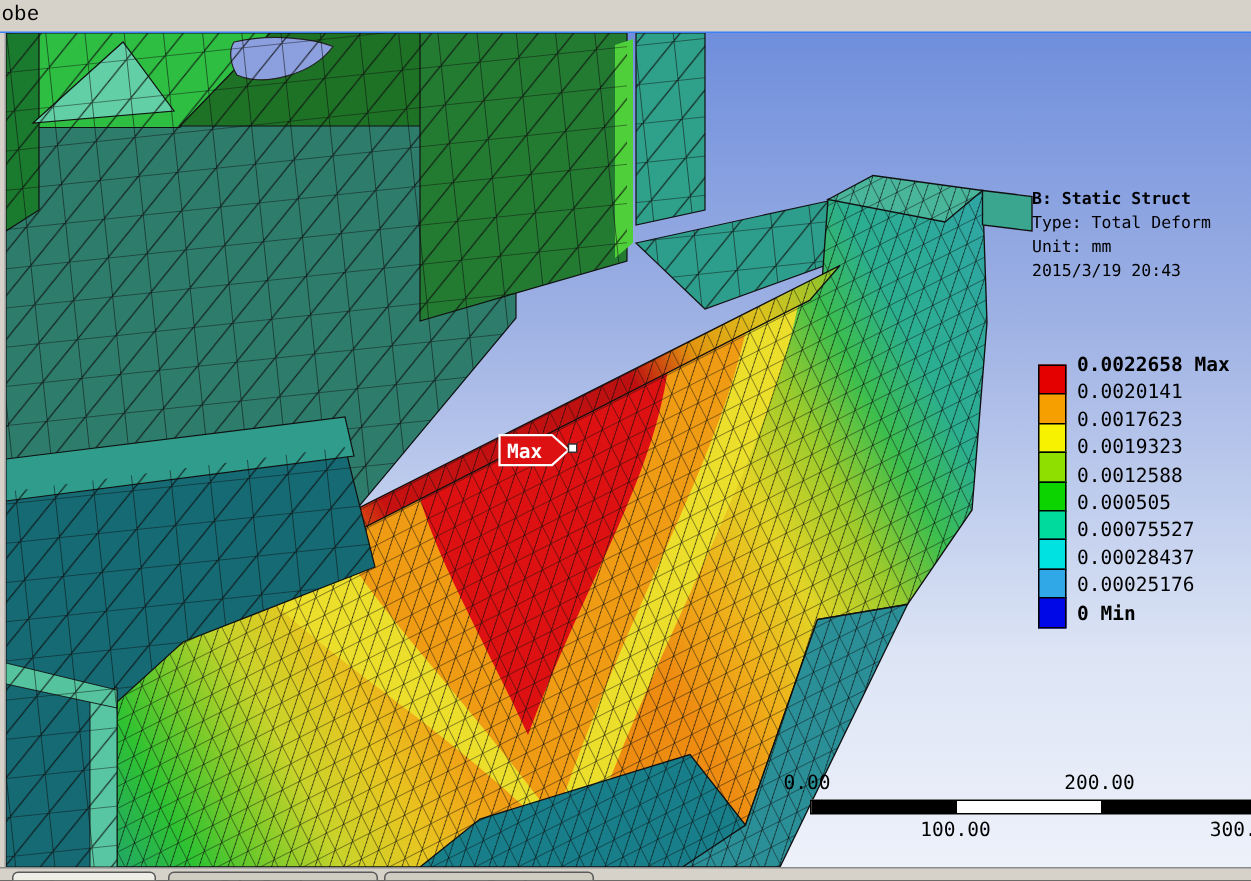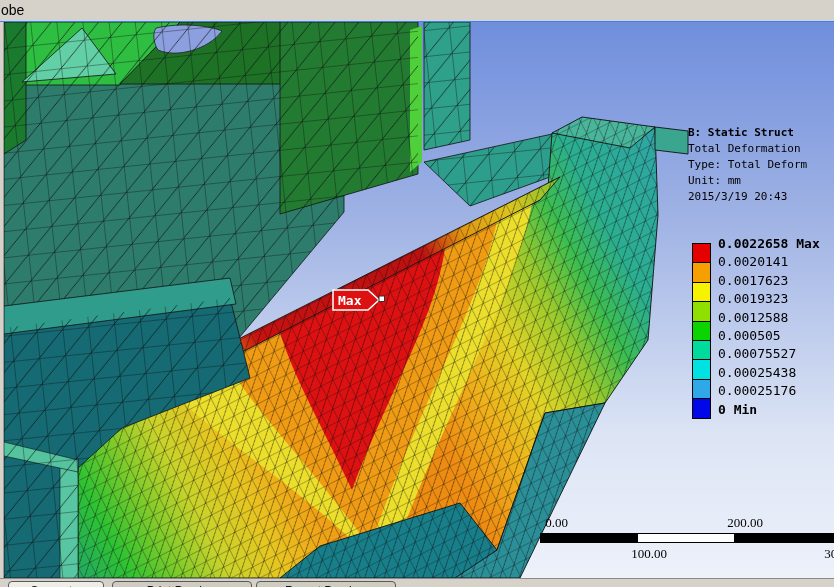--- a/index.html
+++ b/index.html
@@ -1,40 +1,40 @@
 <!DOCTYPE html>
 <html><head>
 <meta charset="utf-8">
 <style>
   html,body{margin:0;padding:0;background:#000;}
   .screen{position:relative;width:834px;height:587px;overflow:hidden;background:#D6D2CA;
           font-family:"DejaVu Sans Mono", monospace;}
   .toolbar{position:absolute;left:0;top:0;width:834px;height:21px;background:#D6D2CA;
-           border-bottom:6px solid #3b82f6;font-family:Liberation Sans, sans-serif;}
+           border-bottom:6px solid #3b82f6;font-family:Liberation Mono, monospace;}
   .toolbar span{position:absolute;left:1px;top:2px;font-size:14px;color:#000;}
   .left-strip{position:absolute;left:0;top:22px;width:4px;height:556px;background:#D6D2CA;
               border-right:1px solid #9a9a9a;box-sizing:border-box;}
   .viewport{position:absolute;left:4px;top:22px;width:830px;height:556px;overflow:visible;}
   .scene{position:absolute;left:0;top:0;}
   
   .annot{position:absolute;left:684px;top:103px;white-space:nowrap;color:#000;}
   .annot div{height:16px;line-height:16px;font-size:11px;}
   .annot .b{font-weight:bold;}
   
   .legend{position:absolute;left:684px;top:212px;}
   .legend-boxes{position:absolute;left:4px;top:10px;}
   .lbox{width:17px;height:18.4px;border:1px solid #000;margin-top:-1px;box-sizing:content-box;}
   .legend-labels{position:absolute;left:30px;top:1px;white-space:nowrap;}
   .llab{height:18.4px;line-height:18.4px;font-size:13px;color:#000;}
   .llab.b{font-weight:bold;}
   
   .max-flag{position:absolute;left:328px;top:266px;width:60px;height:24px;}
   
   .ruler{position:absolute;left:0;top:0;}
-  .rlab{position:absolute;width:60px;text-align:right;font-size:13px;color:#000;white-space:nowrap;font-family:Liberation Serif, serif;}
+  .rlab{position:absolute;width:60px;text-align:center;font-size:13px;color:#000;white-space:nowrap;}
   .rbar{position:absolute;left:536px;top:511px;width:296px;height:10px;background:#fff;
         border:1px solid #000;box-sizing:border-box;}
   .rseg{position:absolute;top:0;height:8px;background:#000;}
   
   .tabbar{position:absolute;left:0;top:578px;width:834px;height:9px;background:#D6D2CA;
           border-top:1px solid #8a8a8a;overflow:hidden;box-sizing:border-box;}
   .tab{position:absolute;top:2px;height:20px;border:1px solid #5a5a5a;border-radius:4px 4px 0 0;
        background:#CFCCC2;font-family:"Liberation Sans",sans-serif;font-size:12px;color:#111;
        padding-top:2px;text-align:center;box-sizing:border-box;}
   .tab.sel{background:#EFEEE6;}
@@ -160,21 +160,20 @@
         <path d="M56,444 L74,436 L74,556 L56,556 Z" fill="#58C6A2" stroke-width="0.6"></path>
         <path d="M0,420 L74,438 L74,450 L0,434 Z" fill="#55C49E" stroke-width="0.6"></path>
       </g>
       <g clip-path="url(#clipFront)">
           <rect x="0" y="0" width="830" height="556" fill="url(#meshC)"></rect>
         </g>
     </svg>
 
     <div class="annot">
       <div class="b">B: Static Struct</div>
-      <div>Total Deformation</div>
       <div>Type: Total Deform</div>
       <div>Unit: mm</div>
       <div>2015/3/19 20:43</div>
     </div>
 
     <div class="legend">
       <div class="legend-boxes">
         <div class="lbox" style="background: rgb(229, 0, 0);"></div>
         <div class="lbox" style="background: rgb(245, 160, 0);"></div>
         <div class="lbox" style="background: rgb(246, 242, 0);"></div>
@@ -186,21 +185,21 @@
         <div class="lbox" style="background: rgb(0, 8, 232);"></div>
       </div>
       <div class="legend-labels">
         <div class="llab b">0.0022658 Max</div>
         <div class="llab">0.0020141</div>
         <div class="llab">0.0017623</div>
         <div class="llab">0.0019323</div>
         <div class="llab">0.0012588</div>
         <div class="llab">0.000505</div>
         <div class="llab">0.00075527</div>
-        <div class="llab">0.00025438</div>
+        <div class="llab">0.00028437</div>
         <div class="llab">0.00025176</div>
         <div class="llab b">0 Min</div>
       </div>
     </div>
 
     <div class="max-flag">
       <svg width="60" height="24" viewBox="0 0 60 24">
         <path d="M1,2 h35 l11,10 -11,10 h-35 z" fill="#DD1111" stroke="#ffffff" stroke-width="1.5"></path>
         <text x="6" y="17" fill="#ffffff" font-size="13" font-weight="bold" font-family="DejaVu Sans Mono, monospace">Max</text>
         <rect x="47" y="8" width="5.5" height="5.5" fill="#ffffff" stroke="#333" stroke-width="1"></rect>

